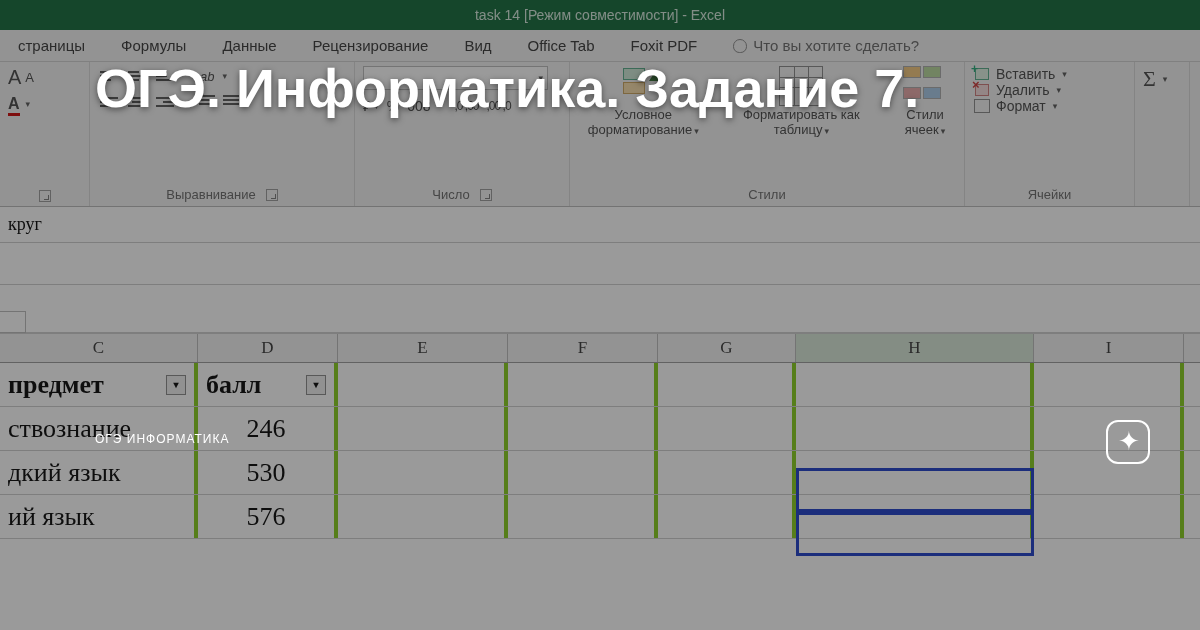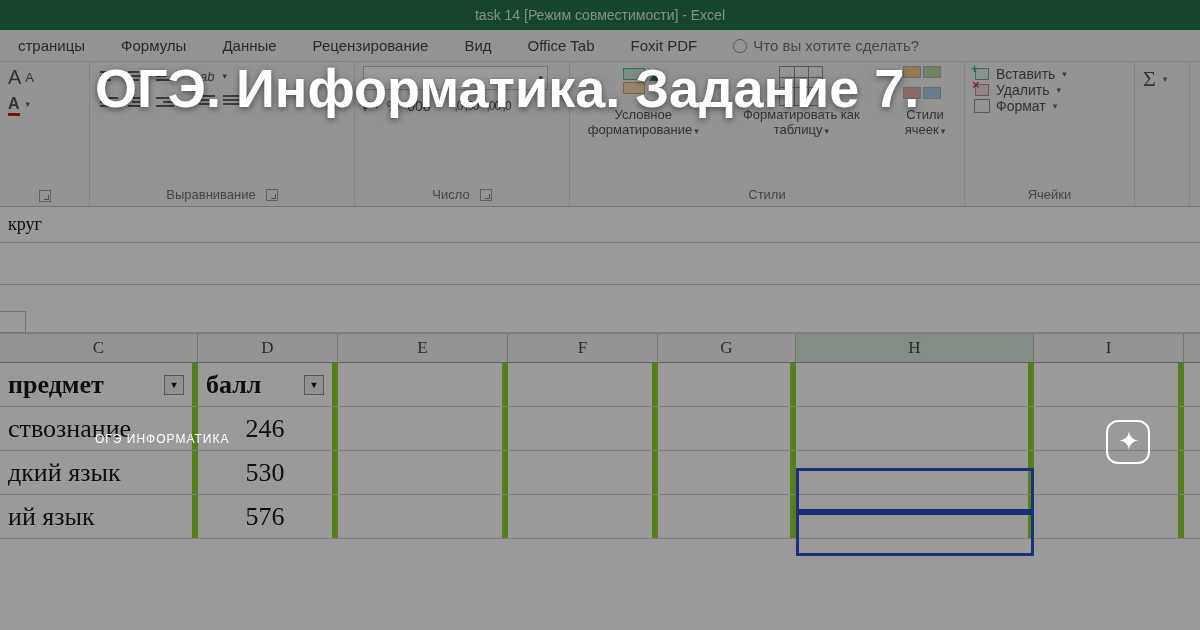--- a/index.html
+++ b/index.html
@@ -135,21 +135,21 @@
 
   
   .colhdrs{height:30px;background:#f3f3f3;border-top:1px solid #ccc;border-bottom:1px solid #999;display:flex;}
   .colh{border-right:1px solid #bbb;display:flex;align-items:center;justify-content:center;font-size:17px;color:#333;font-family:'Segoe UI';}
   .colh.sel{background:#d8e8d8;}
   .cw-c{width:198px;} .cw-d{width:140px;} .cw-e{width:170px;} .cw-f{width:150px;} .cw-g{width:138px;} .cw-h{width:238px;} .cw-i{width:150px;}
 
   
   .tblrow{height:44px;display:flex;border-bottom:1px solid #ccc;font-family:'Times New Roman',serif;font-size:26px;}
   .tblrow.hdr{font-weight:bold;}
-  .cell{border-right:6px solid #84cc16;display:flex;align-items:center;padding:0 8px;background:#fff;overflow:hidden;white-space:nowrap;}
+  .cell{border-right:4px solid #84cc16;display:flex;align-items:center;padding:0 8px;background:#fff;overflow:hidden;white-space:nowrap;}
   .cell.c{width:198px;} .cell.d{width:140px;} .cell.e{width:170px;} .cell.f{width:150px;} .cell.g{width:138px;} .cell.h{width:238px;} .cell.i{width:150px;}
   .cell.d{justify-content:center;gap:16px;}
   .filter{width:20px;height:20px;border:1px solid #888;background:#eee;margin-left:auto;display:flex;align-items:center;justify-content:center;font-size:10px;}
 
   
   .bluebox{position:absolute;border:3px solid #1a3bc8;pointer-events:none;}
   .bluebox.b1{left:796px;top:468px;width:238px;height:44px;}
   .bluebox.b2{left:796px;top:512px;width:238px;height:44px;}
 
   

